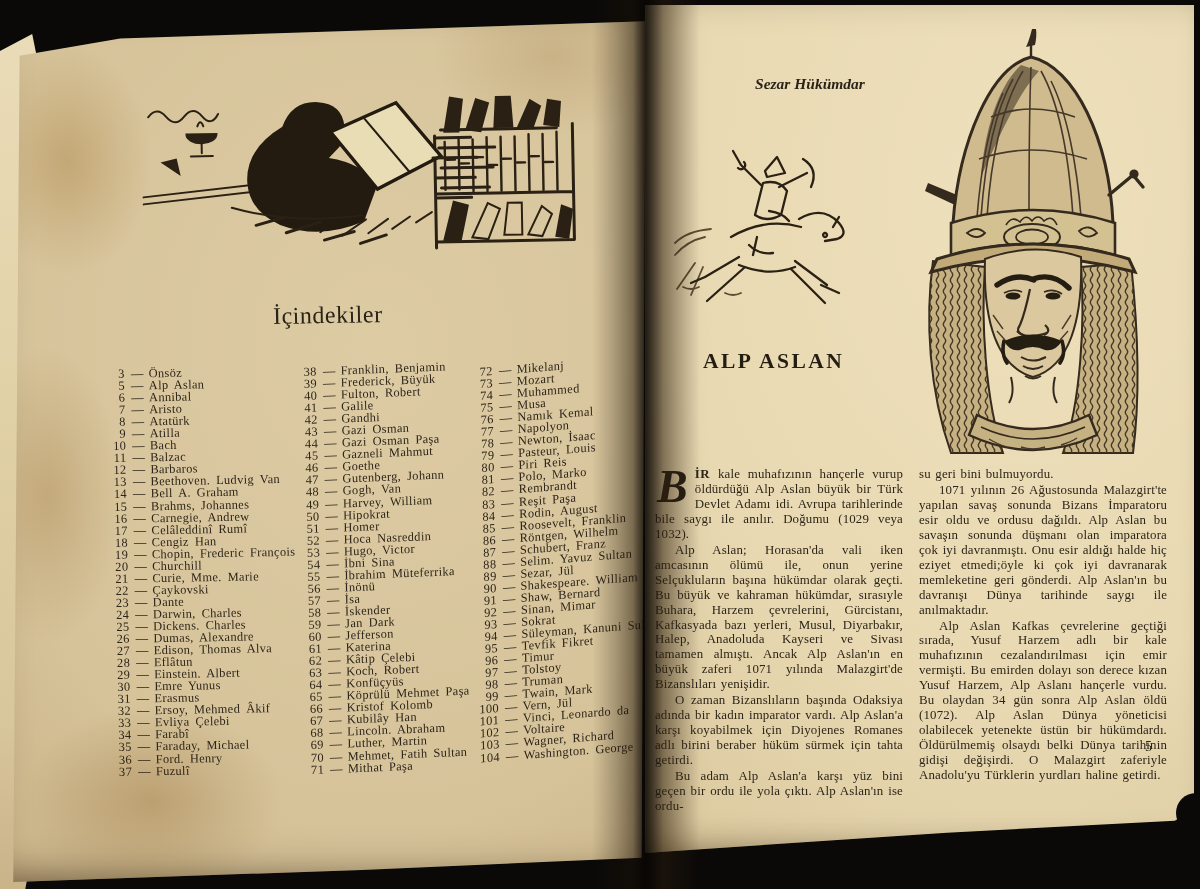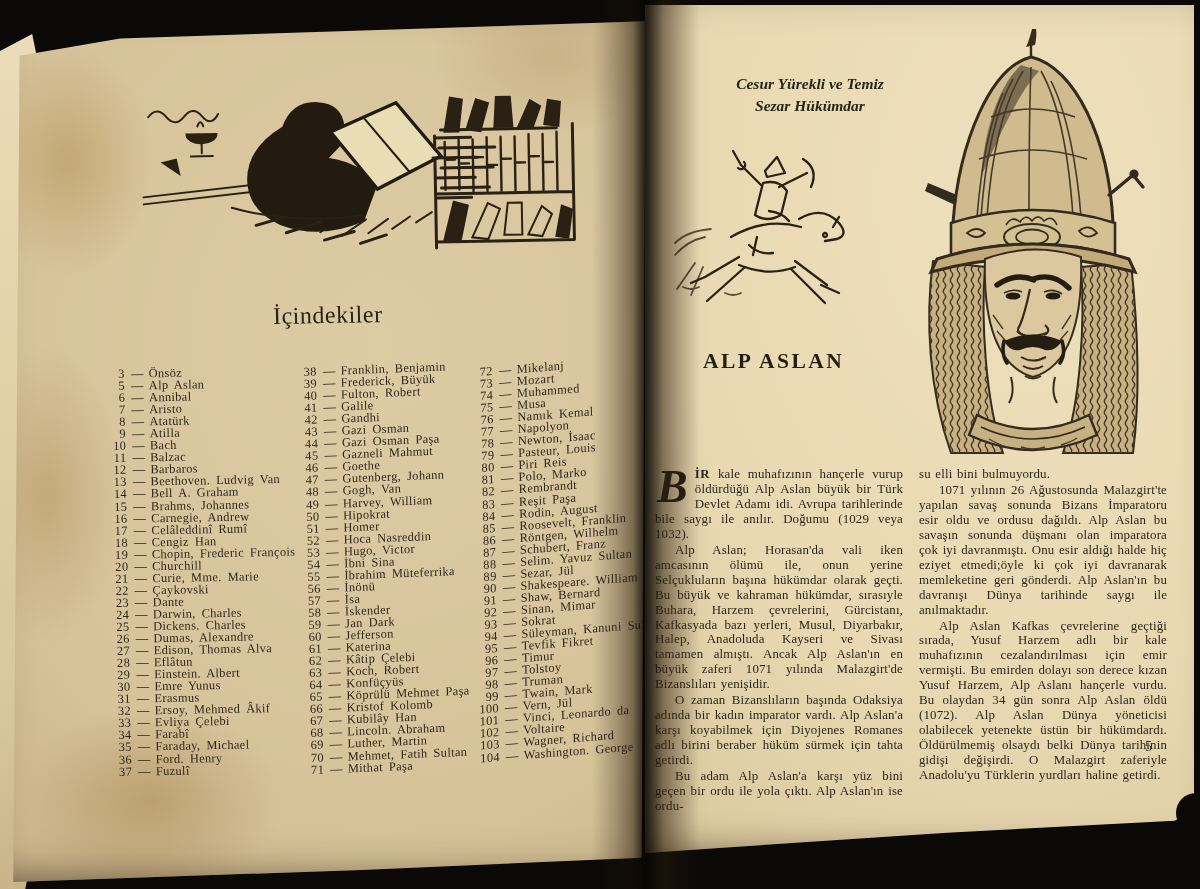--- a/index.html
+++ b/index.html
@@ -726,21 +726,20 @@
             <span class="toc-name">Washington. George</span>
           </div>
         </div>
 
     </div>
   </div>
 
   <div id="page-right">
 
     <div id="kicker">
-      <div>Cesur Yürekli ve Temiz</div>
       <div>Sezar Hükümdar</div>
     </div>
 
     <div id="horseman-illustration">
       <svg viewBox="0 0 212 176" width="212" height="176">
         <g stroke="#5c4b33" stroke-width="1.8" fill="none" stroke-linecap="round">
           <path d="M40,96 q-18,4 -30,18 M46,88 q-24,2 -36,14 M30,122 l-18,26 M38,126 l-12,28"></path>
           <path d="M18,146 q8,4 16,0 M60,152 q8,4 16,0"></path>
         </g>
         <g stroke="#2a2114" stroke-width="2.3" fill="none" stroke-linecap="round" stroke-linejoin="round">
@@ -825,21 +824,21 @@
         <div>
 
         <p class="ind">Alp Aslan; Horasan'da vali iken amcasının ölümü ile, onun yerine Selçukluların başına hükümdar olarak geçti. Bu büyük ve kahraman hükümdar, sırasıyle Buhara, Harzem çevrelerini, Gürcistanı, Kafkasyada bazı yerleri, Musul, Diyarbakır, Halep, Anadoluda Kayseri ve Sivası tamamen almıştı. Ancak Alp Aslan'ın en büyük zaferi 1071 yılında Malazgirt'de Bizanslıları yenişidir.</p>
             <p class="ind">O zaman Bizanslıların başında Odaksiya adında bir kadın imparator vardı. Alp Aslan'a karşı koyabilmek için Diyojenes Romanes adlı birini beraber hüküm sürmek için tahta getirdi.</p>
             <p class="ind">Bu adam Alp Aslan'a karşı yüz bini geçen bir ordu ile yola çıktı. Alp Aslan'ın ise ordu-</p>
           </div>
       </div>
       <div class="bcol">
         <div>
 
-        <p class="noind">su elli bini bulmuyordu.</p>
+        <p class="noind">su geri bini bulmuyordu.</p>
             <p class="ind">1071 yılının 26 Ağustosunda Malazgirt'te yapılan savaş sonunda Bizans İmparatoru esir oldu ve ordusu dağıldı. Alp Aslan bu savaşın sonunda düşmanı olan imparatora çok iyi davranmıştı. Onu esir aldığı halde hiç eziyet etmedi;öyle ki çok iyi davranarak memleketine geri gönderdi. Alp Aslan'ın bu davranışı Dünya tarihinde saygı ile anılmaktadır.</p>
             <p class="ind">Alp Aslan Kafkas çevrelerine geçtiği sırada, Yusuf Harzem adlı bir kale muhafızının cezalandırılması için emir vermişti. Bu emirden dolayı son derece kızan Yusuf Harzem, Alp Aslanı hançerle vurdu. Bu olaydan 34 gün sonra Alp Aslan öldü (1072). Alp Aslan Dünya yöneticisi olabilecek yetenekte üstün bir hükümdardı. Öldürülmemiş olsaydı belki Dünya tarihinin gidişi değişirdi. O Malazgirt zaferiyle Anadolu'yu Türklerin yurdları haline getirdi.</p>
           </div>
       </div>
     </div>
 
     <div id="page-number">5</div>
   </div>
 
   <div id="gutter"></div>

